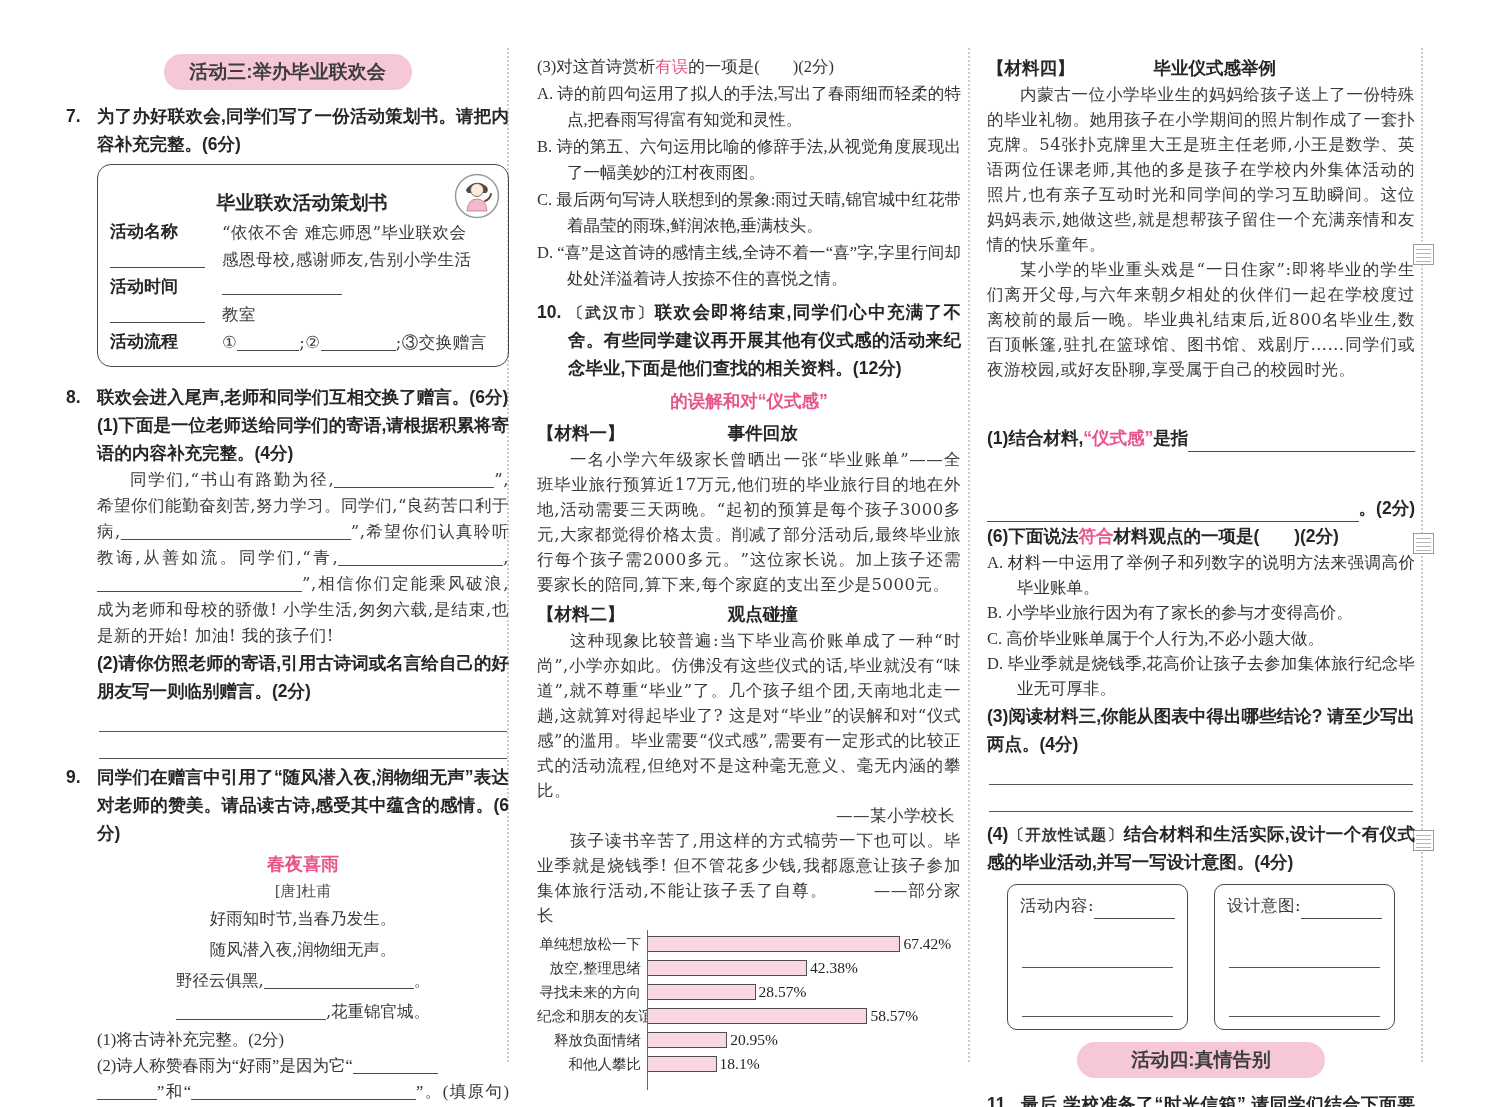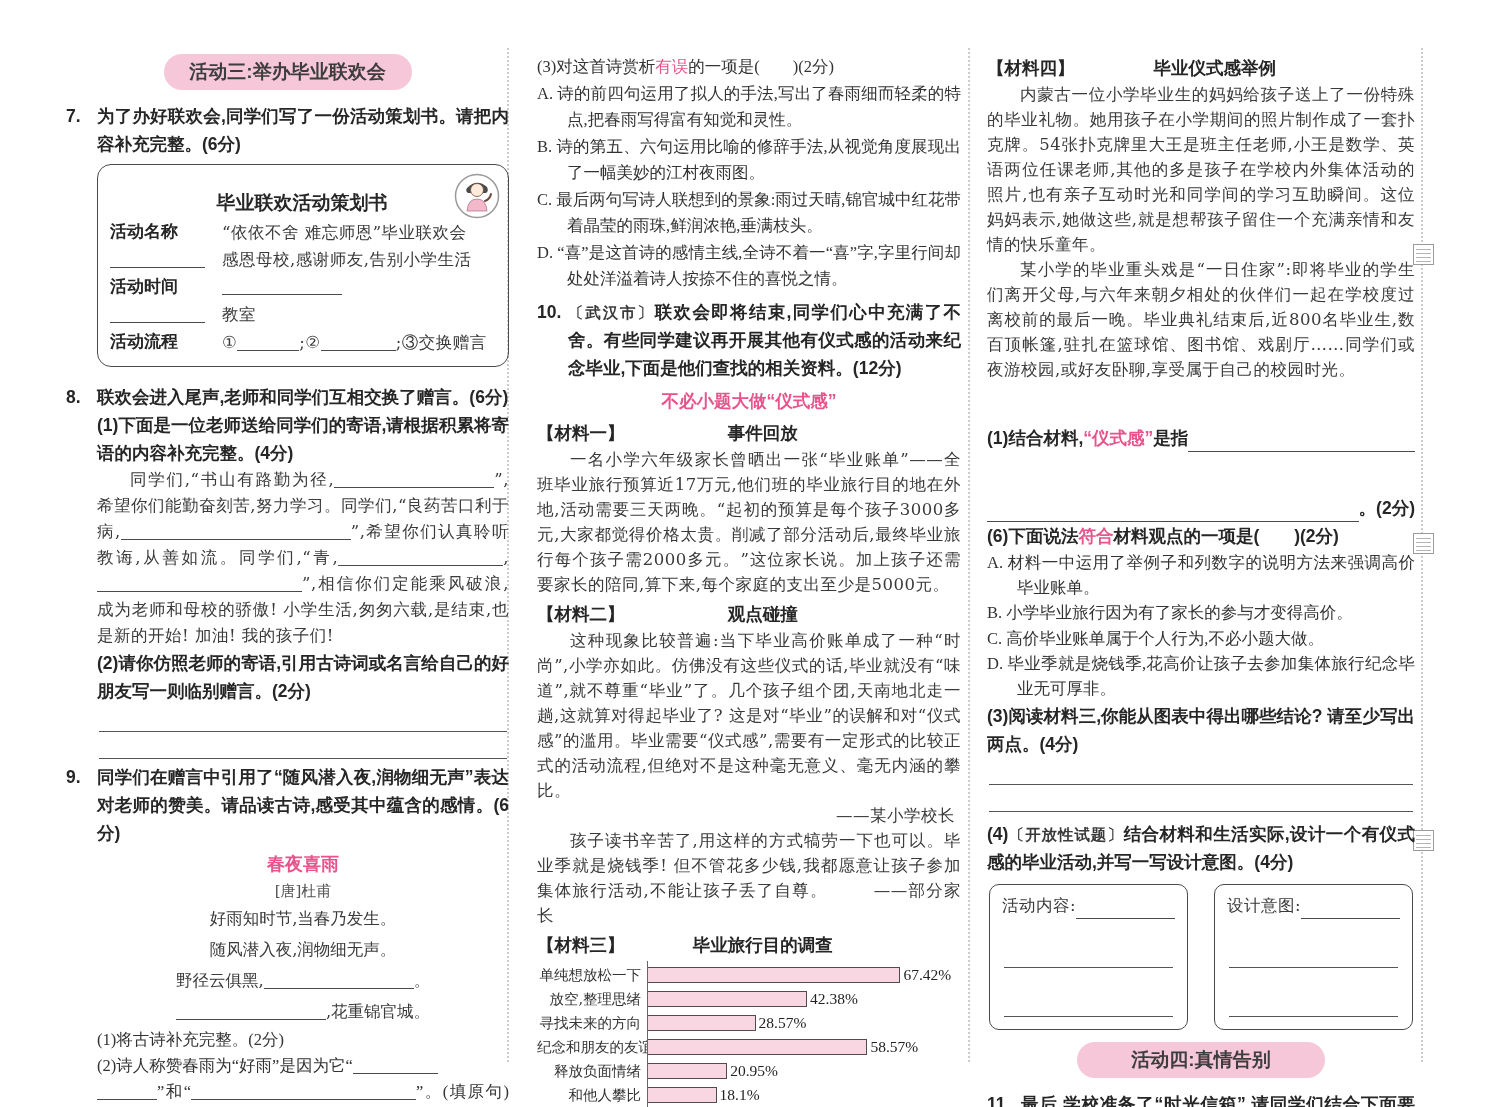--- a/index.html
+++ b/index.html
@@ -63,21 +63,21 @@
   
   .chart{position:relative;margin-top:4px;padding-bottom:14px;}
   .chart-axis{position:absolute;left:110px;top:-2px;bottom:0;border-left:1.5px solid #666;}
   .crow{display:flex;align-items:center;height:24px;}
   .clabel{width:104px;flex:none;text-align:right;padding-right:6px;
           font-family:"DejaVu Serif",serif;font-size:14.5px;color:#333;white-space:nowrap;}
   .cbar{height:14px;background:var(--bar-fill);border:1px solid var(--bar-border);flex:none;}
   .cval{font-family:"Liberation Serif",serif;font-size:15.5px;color:#222;padding-left:3px;white-space:nowrap;}
 
   
-  .dboxes{display:flex;gap:26px;margin:8px 2px 12px;}
+  .dboxes{display:flex;gap:26px;margin:8px 20px 12px;}
   .dbox{flex:1;border:1.5px solid #4a4a4a;border-radius:10px;padding:8px 12px 12px;}
   .dline1{display:flex;align-items:flex-end;line-height:24px;}
   .dline1 .blank{flex:1;}
   .dbox .ansline{margin-top:22px;}
 
   .flexline{display:flex;align-items:flex-end;margin-top:42px;}
   .flexline .grow{flex:1;}
   .nowrap{white-space:nowrap;}
 
   .emark{position:absolute;left:1413px;width:15px;height:15px;border:1px solid #9a9a9a;background:#fff;padding:2px;}
@@ -183,40 +183,36 @@
     <p class="song opt">B. 诗的第五、六句运用比喻的修辞手法,从视觉角度展现出了一幅美妙的江村夜雨图。</p>
     <p class="song opt">C. 最后两句写诗人联想到的景象:雨过天晴,锦官城中红花带着晶莹的雨珠,鲜润浓艳,垂满枝头。</p>
     <p class="song opt">D. “喜”是这首诗的感情主线,全诗不着一“喜”字,字里行间却处处洋溢着诗人按捺不住的喜悦之情。</p>
 
     <div class="q" style="margin-top:6px;">
       <span class="qnum">10.</span>
       <div class="qbody">
         <p class="stem"><span class="kai tag">〔武汉市〕</span><span>联欢会即将结束,同学们心中充满了不舍。有些同学建议再开展其他有仪式感的活动来纪念毕业,下面是他们查找的相关资料。(12分)</span></p>
       </div>
     </div>
-    <div class="subtitle">不必小题大做“仪式感”</div>
+    <div class="subtitle">的误解和对“仪式感”</div>
 
     <div class="mhead">
       <span class="mh">【材料一】</span>
       <span class="mt">事件回放</span>
     </div>
     <p class="kai ind" style="line-height:25px;">一名小学六年级家长曾晒出一张“毕业账单”——全班毕业旅行预算近17万元,他们班的毕业旅行目的地在外地,活动需要三天两晚。“起初的预算是每个孩子3000多元,大家都觉得价格太贵。削减了部分活动后,最终毕业旅行每个孩子需2000多元。”这位家长说。加上孩子还需要家长的陪同,算下来,每个家庭的支出至少是5000元。</p>
 
     <div class="mhead">
       <span class="mh">【材料二】</span>
       <span class="mt">观点碰撞</span>
     </div>
     <p class="kai ind" style="line-height:25px;">这种现象比较普遍:当下毕业高价账单成了一种“时尚”,小学亦如此。仿佛没有这些仪式的话,毕业就没有“味道”,就不尊重“毕业”了。几个孩子组个团,天南地北走一趟,这就算对得起毕业了? 这是对“毕业”的误解和对“仪式感”的滥用。毕业需要“仪式感”,需要有一定形式的比较正式的活动流程,但绝对不是这种毫无意义、毫无内涵的攀比。</p>
     <div class="kai attr" style="line-height:25px;">——某小学校长</div>
     <p class="kai ind" style="line-height:25px;"><span>孩子读书辛苦了,用这样的方式犒劳一下也可以。毕业季就是烧钱季! 但不管花多少钱,我都愿意让孩子参加集体旅行活动,不能让孩子丢了自尊。</span><span class="attr2">——部分家长</span></p>
 
-    <div class="mhead">
-      <span class="mh">【材料三】</span>
-      <span class="mt">毕业旅行目的调查</span>
-    </div>
 
     <div class="chart">
       <div class="chart-axis"></div>
       <div class="crow">
         <span class="clabel">单纯想放松一下</span>
         <span class="cbar" style="width: 251.477px;"></span>
         <span class="cval">67.42%</span>
       </div>
       <div class="crow">
         <span class="clabel">放空,整理思绪</span>

